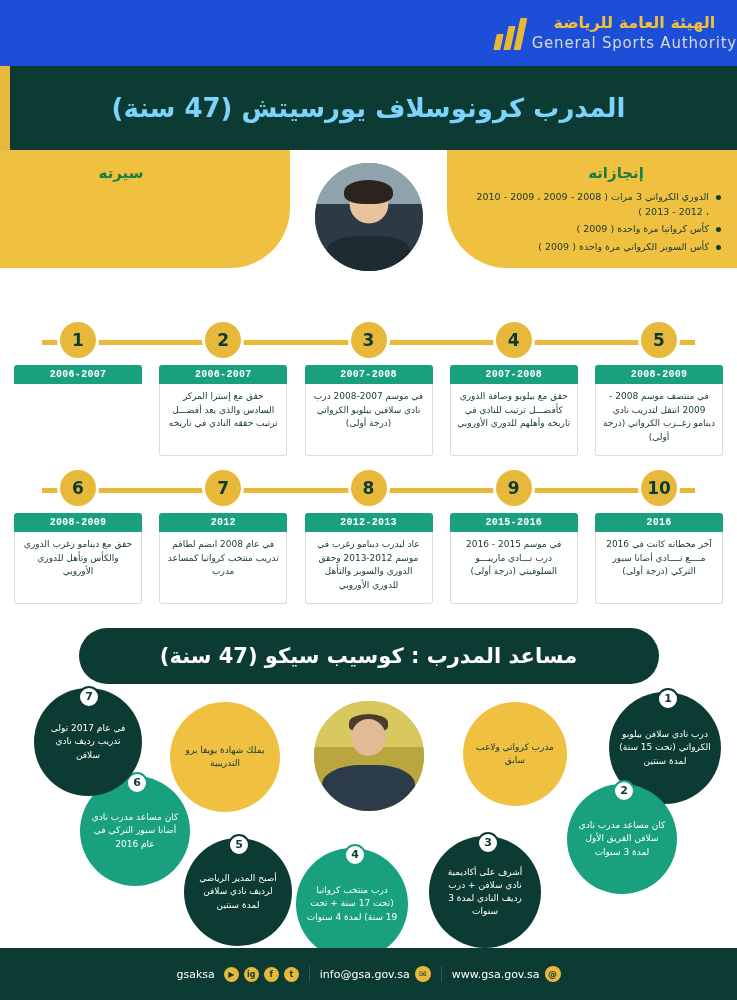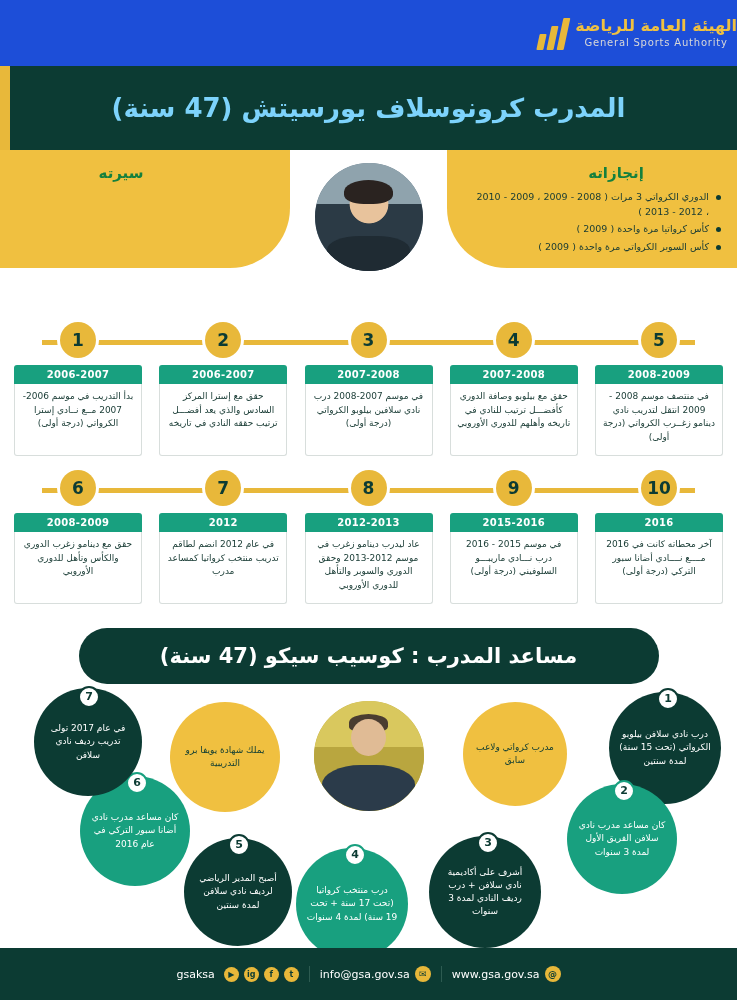--- a/index.html
+++ b/index.html
@@ -16,21 +16,21 @@
     background: #1d4ed8;
     height: 66px;
     position: relative;
     display: flex;
     align-items: center;
     justify-content: flex-start;
   }
   .logo-wrap { display: flex; align-items: center; gap: 8px; }
   .logo-text { text-align: center; color: #ffffff; line-height: 1.15; }
   .logo-ar { font-size: 16px; font-weight: bold; color: #f0c040; letter-spacing: .5px; }
-  .logo-en { font-size: 10px; color: #d8d8d8; letter-spacing: .8px; margin-top: 2px; }
+  .logo-en { font-size: 15px; color: #d8d8d8; letter-spacing: .8px; margin-top: 2px; }
   .logo-mark { width: 38px; height: 34px; position: relative; }
   .logo-mark span {
     position: absolute; bottom: 0; width: 7px; background: #e8b83a;
     border-radius: 1px; transform: skewX(-12deg);
   }
   .logo-mark span:nth-child(1){ right: 0; height: 32px; }
   .logo-mark span:nth-child(2){ right: 11px; height: 24px; }
   .logo-mark span:nth-child(3){ right: 22px; height: 16px; }
 
   
@@ -116,20 +116,21 @@
     width: 36px; height: 36px; border-radius: 50%; background: #e8b83a;
     color: #0c3b33; font-weight: bold; font-size: 17px;
     display: flex; align-items: center; justify-content: center; z-index: 3;
     box-shadow: 0 0 0 3px #ffffff;
   }
   .tl-years {
     margin-top: 7px; width: 100%;
     background: #18a07f; color: #ffffff; font-size: 10px; font-weight: bold;
     text-align: center; padding: 4px 0; border-radius: 3px 3px 0 0;
     letter-spacing: .3px;
+    font-family: Liberation Mono, monospace;
   }
   .tl-text {
     width: 100%; background: #ffffff; border: 1px solid #d8dedc;
     border-top: none; border-radius: 0 0 3px 3px;
     font-size: 9px; line-height: 1.5; color: #173a33;
     padding: 6px 6px 8px; text-align: center; min-height: 72px;
   }
 
   
   .assist-band {
@@ -273,21 +274,20 @@
         <div class="tl-text">في موسم 2007-2008 درب نادي سلافين بيلوبو الكرواتي (درجة أولى)</div>
       </div>
       <div class="tl-item">
         <div class="tl-num">2</div>
         <div class="tl-years">2006-2007</div>
         <div class="tl-text">حقق مع إسترا المركز السادس والذي يعد أفضـــل ترتيب حققه النادي في تاريخه</div>
       </div>
       <div class="tl-item">
         <div class="tl-num">1</div>
         <div class="tl-years">2006-2007</div>
-        <div class="tl-text">بدأ التدريب في موسم 2006-2007 مــع نــادي إسترا الكرواتي (درجة أولى)</div>
       </div>
     </div>
   </div>
 
   <div class="tl-row">
     <div class="tl-line bottom"></div>
     <div class="tl-items">
       <div class="tl-item">
         <div class="tl-num">10</div>
         <div class="tl-years">2016</div>
@@ -299,21 +299,21 @@
         <div class="tl-text">في موسم 2015 - 2016 درب نـــادي ماريبـــو السلوفيني (درجة أولى)</div>
       </div>
       <div class="tl-item">
         <div class="tl-num">8</div>
         <div class="tl-years">2012-2013</div>
         <div class="tl-text">عاد ليدرب دينامو زغرب في موسم 2012-2013 وحقق الدوري والسوبر والتأهل للدوري الأوروبي</div>
       </div>
       <div class="tl-item">
         <div class="tl-num">7</div>
         <div class="tl-years">2012</div>
-        <div class="tl-text">في عام 2012 انضم لطاقم تدريب منتخب كرواتيا كمساعد مدرب</div>
+        <div class="tl-text">في عام 2008 انضم لطاقم تدريب منتخب كرواتيا كمساعد مدرب</div>
       </div>
       <div class="tl-item">
         <div class="tl-num">6</div>
         <div class="tl-years">2008-2009</div>
         <div class="tl-text">حقق مع دينامو زغرب الدوري والكأس وتأهل للدوري الأوروبي</div>
       </div>
     </div>
   </div>
 </div>
 

